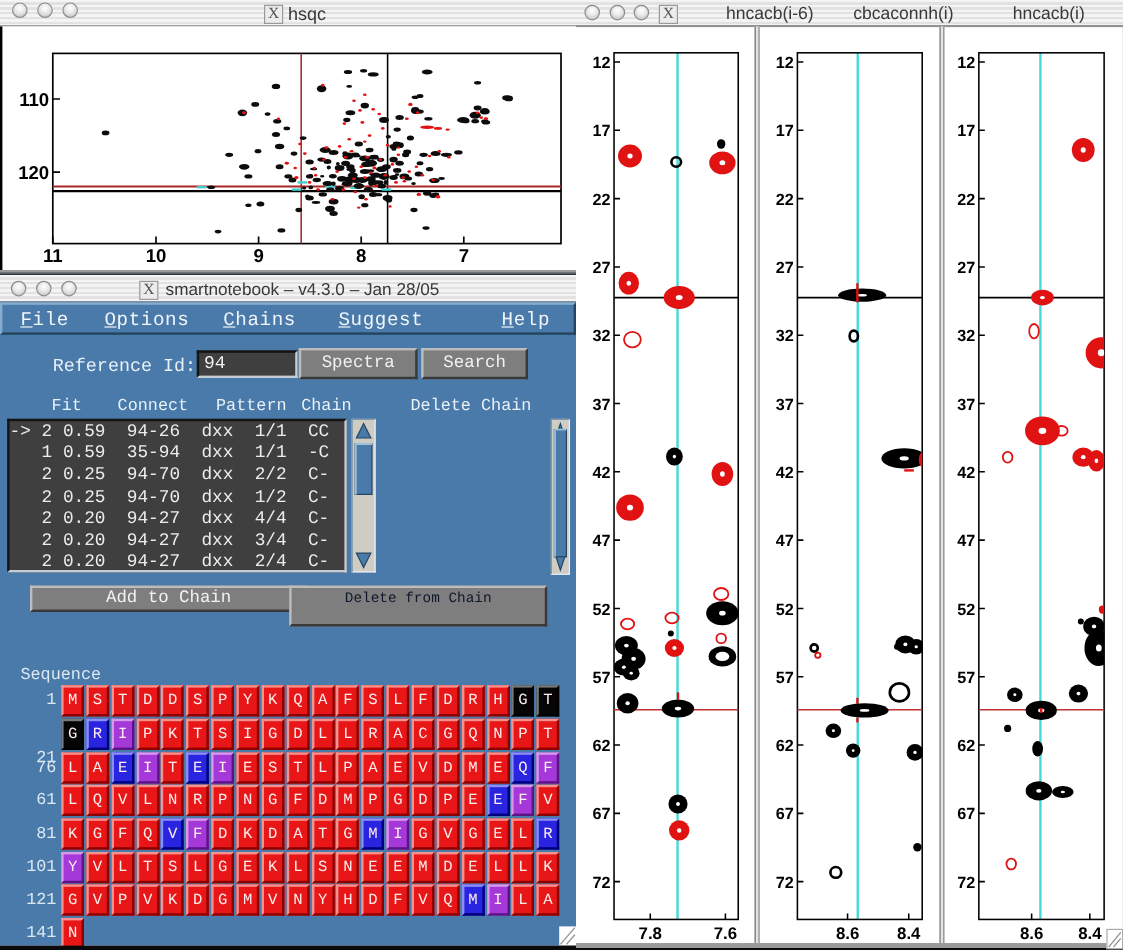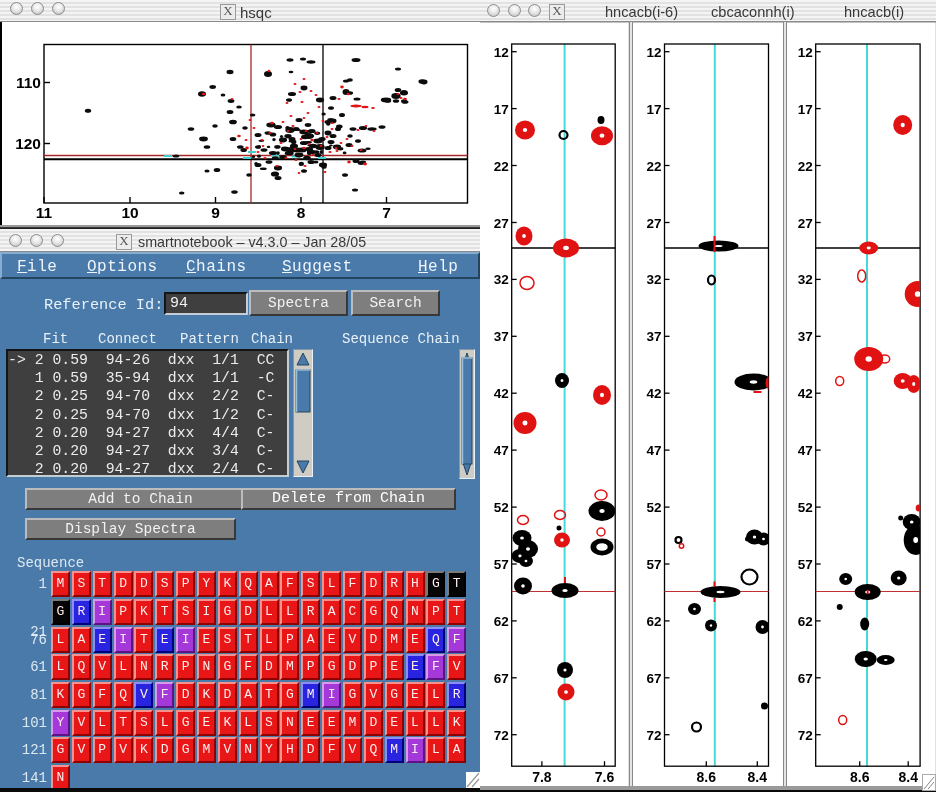--- a/index.html
+++ b/index.html
@@ -565,21 +565,21 @@
   <div style="position:absolute;left:44px;top:68px;font-size:15.3px;color:#e8f1f8;">Reference Id:</div>
   <div style="position:absolute;left:164px;top:64px;width:84px;height:23px;background:#3f3f3f;border-top:2px solid #151515;border-left:2px solid #151515;border-bottom:2px solid #c4ccd4;border-right:2px solid #c4ccd4;box-sizing:border-box;color:#f2f2f2;font-size:15px;line-height:19px;padding-left:4px;">94</div>
   <div style="position:absolute;left:249px;top:62px;width:99px;height:26px;background:#7e7e7e;border-top:2px solid #bcbcbc;border-left:2px solid #bcbcbc;border-bottom:2px solid #383838;border-right:2px solid #383838;box-sizing:border-box;color:#f2f2f2;font-size:14.5px;text-align:center;line-height:22px;">Spectra</div>
   <div style="position:absolute;left:351px;top:62px;width:89px;height:26px;background:#7e7e7e;border-top:2px solid #bcbcbc;border-left:2px solid #bcbcbc;border-bottom:2px solid #383838;border-right:2px solid #383838;box-sizing:border-box;color:#f2f2f2;font-size:14.5px;text-align:center;line-height:22px;">Search</div>
 
   <div style="position:absolute;left:0;top:103px;width:480px;font-size:14px;color:#e8f1f8;">
     <span style="position:absolute;left:43px;">Fit</span>
     <span style="position:absolute;left:98px;">Connect</span>
     <span style="position:absolute;left:180px;">Pattern</span>
     <span style="position:absolute;left:251px;">Chain</span>
-    <span style="position:absolute;left:342px;">Sequence Chain</span>
+    <span style="position:absolute;left:342px;">Delete Chain</span>
   </div>
 
   <div style="position:absolute;left:6px;top:121px;width:283px;height:128px;background:#3f3f3f;border-top:2px solid #151515;border-left:2px solid #151515;border-bottom:2px solid #c4ccd4;border-right:2px solid #c4ccd4;box-sizing:border-box;color:#ececec;font-size:14.8px;line-height:18.2px;white-space:pre;">-&gt; 2 0.59  94-26  dxx  1/1  CC
    1 0.59  35-94  dxx  1/1  -C
    2 0.25  94-70  dxx  2/2  C-
    2 0.25  94-70  dxx  1/2  C-
    2 0.20  94-27  dxx  4/4  C-
    2 0.20  94-27  dxx  3/4  C-
    2 0.20  94-27  dxx  2/4  C-</div>
   <div style="position:absolute;left:293px;top:121px;width:20px;height:128px;background:#cfccc4;border-top:1px solid #7d97ad;border-left:1px solid #7d97ad;border-right:1px solid #e8f0f8;border-bottom:1px solid #e8f0f8;box-sizing:border-box;">
@@ -596,22 +596,21 @@
 <svg width="14" height="128" style="position:absolute;left:0;top:0;">
 <polygon points="7.0,3 11,15 3,15" fill="#4a7aa9" stroke="#24455f" stroke-width="1"></polygon>
 <polygon points="7.0,125 11,113 3,113" fill="#4a7aa9" stroke="#24455f" stroke-width="1"></polygon>
 <rect x="2" y="8" width="10" height="106" fill="#4a7aa9" stroke="#24455f" stroke-width="1"></rect>
 <line x1="2" y1="8" x2="12" y2="8" stroke="#9cc0dc" stroke-width="1.5"></line>
 <line x1="2.5" y1="8" x2="2.5" y2="114" stroke="#9cc0dc" stroke-width="1.5"></line>
 </svg>
     </div>
 
   <div style="position:absolute;left:25px;top:260px;width:231px;height:22px;background:#7e7e7e;border-top:2px solid #bcbcbc;border-left:2px solid #bcbcbc;border-bottom:2px solid #383838;border-right:2px solid #383838;box-sizing:border-box;color:#f2f2f2;font-size:14.5px;text-align:center;line-height:18px;">Add to Chain</div>
-  <div style="position:absolute;left:241px;top:260px;width:215px;height:22px;background:#7e7e7e;border-top:2px solid #bcbcbc;border-left:2px solid #bcbcbc;border-bottom:2px solid #383838;border-right:2px solid #383838;box-sizing:border-box;color:#ffffff;font-size:15px;text-align:center;line-height:18px;">Delete from Chain</div>
-  <div style="position:absolute;left:25px;top:290px;width:211px;height:22px;background:#7e7e7e;border-top:2px solid #bcbcbc;border-left:2px solid #bcbcbc;border-bottom:2px solid #383838;border-right:2px solid #383838;box-sizing:border-box;color:#f2f2f2;font-size:14.5px;text-align:center;line-height:18px;">Display Spectra</div>
+  <div style="position:absolute;left:241px;top:260px;width:215px;height:34px;background:#7e7e7e;border-top:2px solid #bcbcbc;border-left:2px solid #bcbcbc;border-bottom:2px solid #383838;border-right:2px solid #383838;box-sizing:border-box;color:#0f172a;font-size:12px;text-align:center;line-height:18px;">Delete from Chain</div>
 
   <div style="position:absolute;left:466px;top:544px;width:14px;height:16px;background:#fff;">
     <svg width="14" height="16">
         <line x1="1" y1="15" x2="13" y2="1" stroke="#999" stroke-width="1.2"></line>
         <line x1="6" y1="15" x2="13" y2="7" stroke="#999" stroke-width="1.2"></line>
       </svg>
   </div>
 </div>
 
 <div style="position:absolute;left:0;top:0;width:480px;height:792px;pointer-events:none;">

